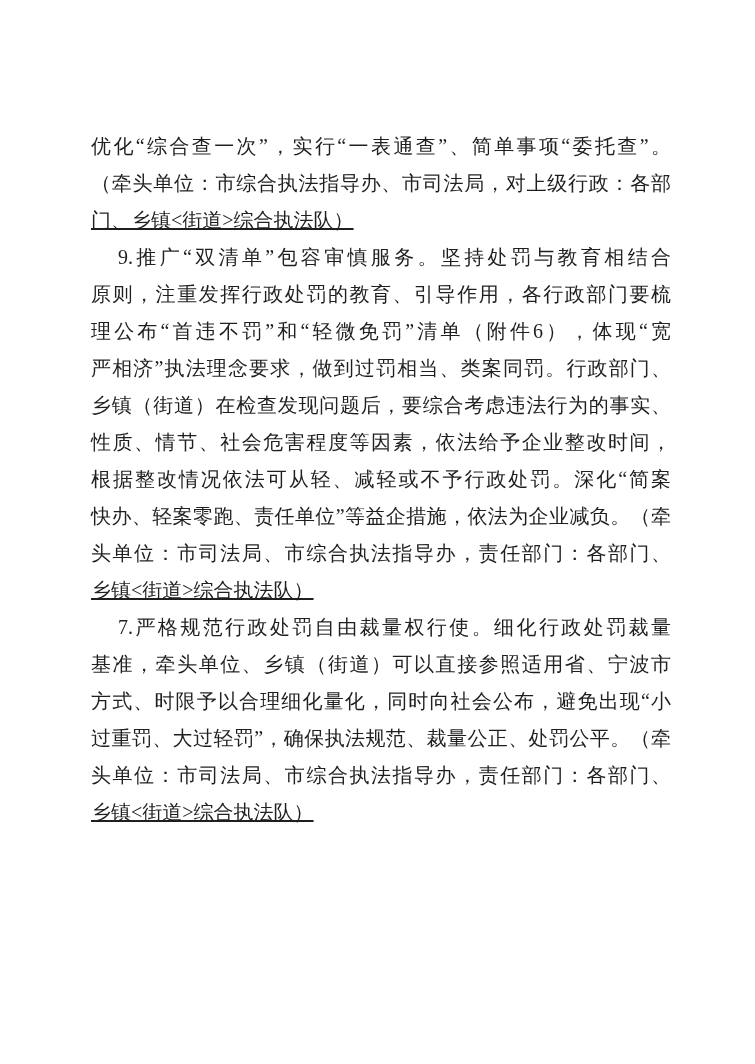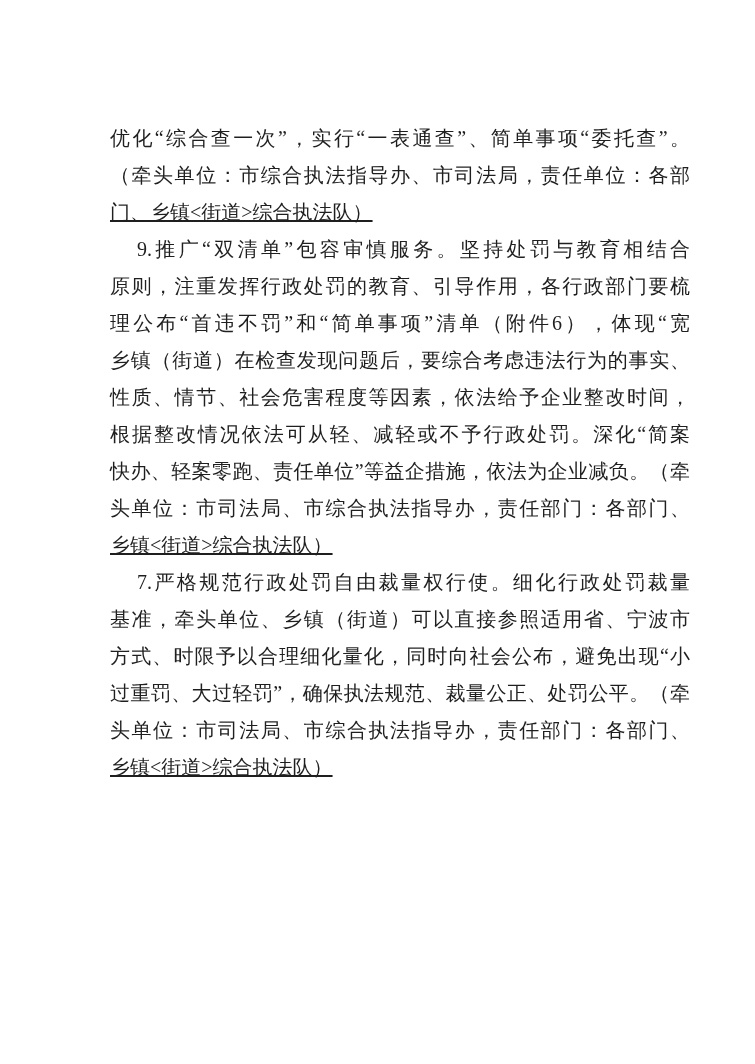--- a/index.html
+++ b/index.html
@@ -11,24 +11,23 @@
     position: relative;
     width: 755px;
     height: 1064px;
     background: #ffffff;
     overflow: hidden;
     font-family: "Liberation Serif", "DejaVu Serif", serif;
   }
   .text-block {
     position: absolute;
     left: 91px;
-    top: 120px;
+    top: 128px;
     width: 580px;
     color: #1f1f1f;
-    margin-left: 19px;
   }
   .paragraph {
     margin: 0;
     padding: 0;
   }
   .line {
     font-size: 20px;
     line-height: 37px;
     height: 37px;
     text-align: justify;
@@ -44,27 +43,28 @@
     text-decoration: underline;
   }
 </style>
 </head>
 <body>
 
 <div class="page">
   <div class="text-block" id="text-block">
       <div class="paragraph">
         <div class="line">优化“综合查一次”，实行“一表通查”、简单事项“委托查”。</div>
-        <div class="line">（牵头单位：市综合执法指导办、市司法局，责任单位：各部</div>
+        <div class="line">（牵头单位：市综合执法指导办、市司法局，对上级行政：各部</div>
         <div class="line para-end">门、乡镇&lt;街道&gt;综合执法队）</div>
       </div>
       <div class="paragraph">
         <div class="line indent">9.推广“双清单”包容审慎服务。坚持处罚与教育相结合</div>
         <div class="line">原则，注重发挥行政处罚的教育、引导作用，各行政部门要梳</div>
-        <div class="line">理公布“首违不罚”和“简单事项”清单（附件6），体现“宽</div>
+        <div class="line">理公布“首违不罚”和“轻微免罚”清单（附件6），体现“宽</div>
+        <div class="line">严相济”执法理念要求，做到过罚相当、类案同罚。行政部门、</div>
         <div class="line">乡镇（街道）在检查发现问题后，要综合考虑违法行为的事实、</div>
         <div class="line">性质、情节、社会危害程度等因素，依法给予企业整改时间，</div>
         <div class="line">根据整改情况依法可从轻、减轻或不予行政处罚。深化“简案</div>
         <div class="line">快办、轻案零跑、责任单位”等益企措施，依法为企业减负。（牵</div>
         <div class="line">头单位：市司法局、市综合执法指导办，责任部门：各部门、</div>
         <div class="line para-end">乡镇&lt;街道&gt;综合执法队）</div>
       </div>
       <div class="paragraph">
         <div class="line indent">7.严格规范行政处罚自由裁量权行使。细化行政处罚裁量</div>
         <div class="line">基准，牵头单位、乡镇（街道）可以直接参照适用省、宁波市</div>

